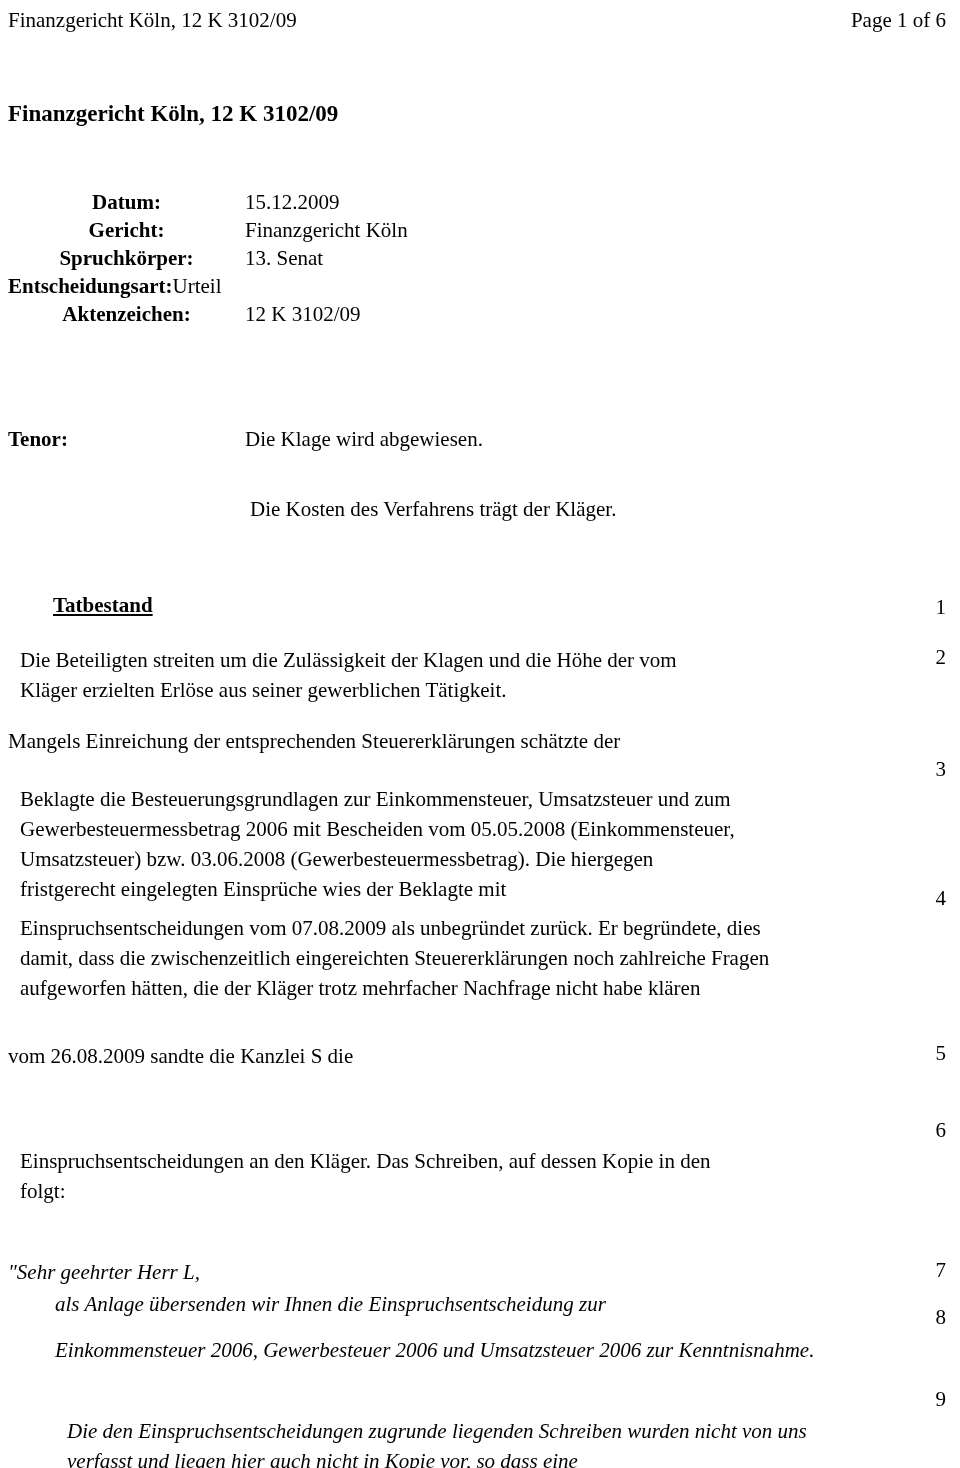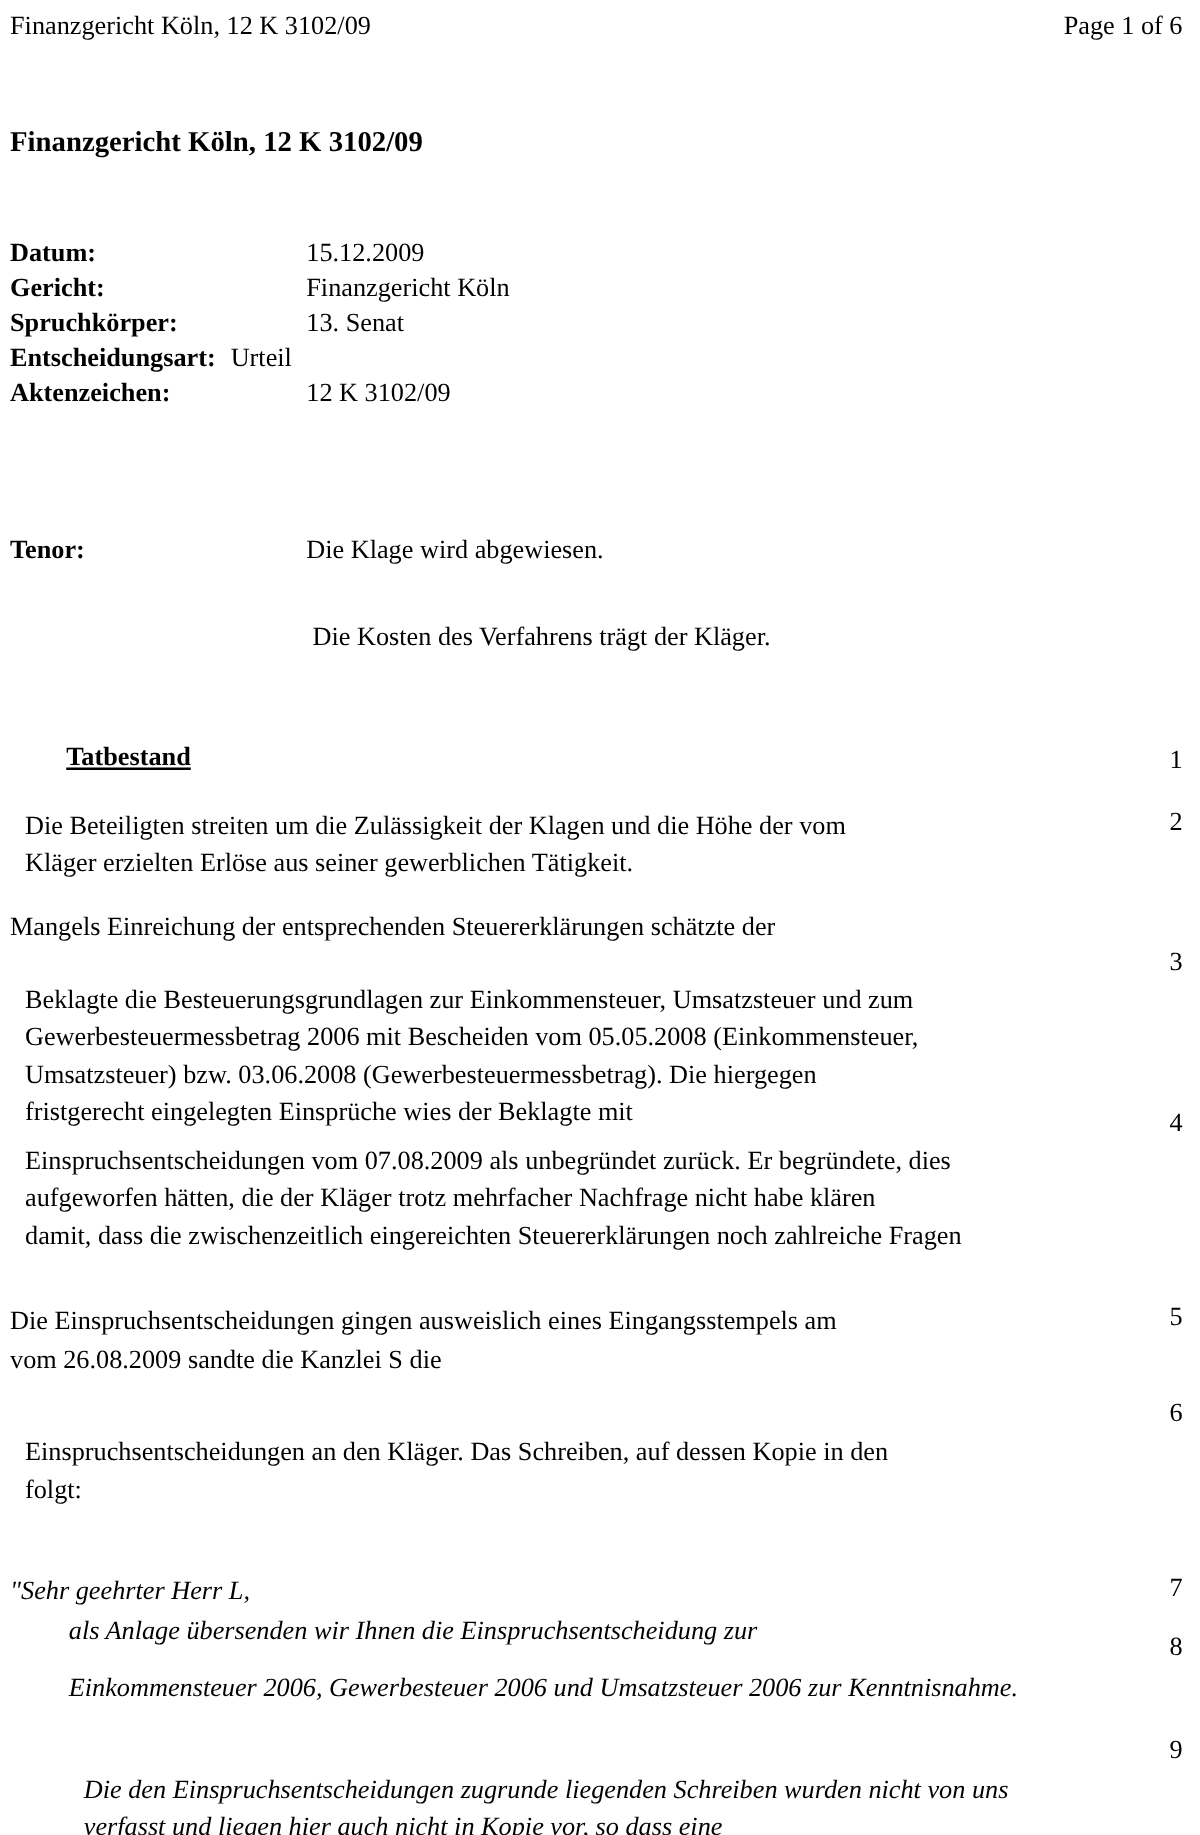--- a/index.html
+++ b/index.html
@@ -20,25 +20,25 @@
   .num { position: absolute; right: 14px; white-space: nowrap; }
 
   
   .hdr-l { top: 8px; left: 8px; }
   .hdr-r { top: 8px; right: 14px; }
 
   
   .title { top: 101px; left: 8px; font-size: 23px; font-weight: bold; }
 
   
-  .meta { left: 8px; }
+  .meta { left: 8px; text-align: center; }
   .m0 { top: 190px; } .m1 { top: 218px; } .m2 { top: 246px; }
   .m3 { top: 274px; } .m4 { top: 302px; }
   .meta .lbl { display: inline-block; width: 237px; font-weight: bold; }
-  .meta.inline .lbl { width: auto; margin-right: 12px; }
+  .meta.inline .lbl { width: auto; margin-right: 0; }
 
   
   .tenor-label { top: 427px; left: 8px; font-weight: bold; }
   .tenor-1 { top: 427px; left: 245px; }
   .tenor-2 { top: 497px; left: 250px; }
 
   
   .tatbestand { top: 593px; left: 8px; }
   .n1 { top: 595px; } .n2 { top: 645px; } .n3 { top: 757px; }
   .n4 { top: 886px; } .n5 { top: 1041px; } .n6 { top: 1118px; }
@@ -97,26 +97,25 @@
 <div class="abs p3b lh">
   <div>Beklagte die Besteuerungsgrundlagen zur Einkommensteuer, Umsatzsteuer und zum</div>
   <div>Gewerbesteuermessbetrag 2006 mit Bescheiden vom 05.05.2008 (Einkommensteuer,</div>
   <div>Umsatzsteuer) bzw. 03.06.2008 (Gewerbesteuermessbetrag). Die hiergegen</div>
   <div>fristgerecht eingelegten Einsprüche wies der Beklagte mit</div>
 </div>
 
 <div class="num n4">4</div>
 <div class="abs p4 lh">
   <div>Einspruchsentscheidungen vom 07.08.2009 als unbegründet zurück. Er begründete, dies</div>
+  <div>damit, dass die zwischenzeitlich eingereichten Steuererklärungen noch zahlreiche Fragen</div>
   <div>aufgeworfen hätten, die der Kläger trotz mehrfacher Nachfrage nicht habe klären</div>
-  <div>damit, dass die zwischenzeitlich eingereichten Steuererklärungen noch zahlreiche Fragen</div>
 </div>
 
 <div class="abs p5">
-  <div>Die Einspruchsentscheidungen gingen ausweislich eines Eingangsstempels am</div>
   <div>vom 26.08.2009 sandte die Kanzlei S die</div>
 </div>
 <div class="num n5">5</div>
 
 <div class="num n6">6</div>
 <div class="abs p6 lh">
   <div>Einspruchsentscheidungen an den Kläger. Das Schreiben, auf dessen Kopie in den</div>
   <div>folgt:</div>
 </div>
 

